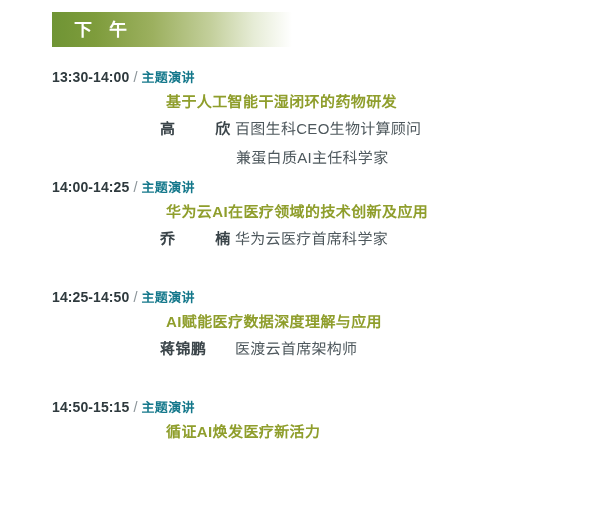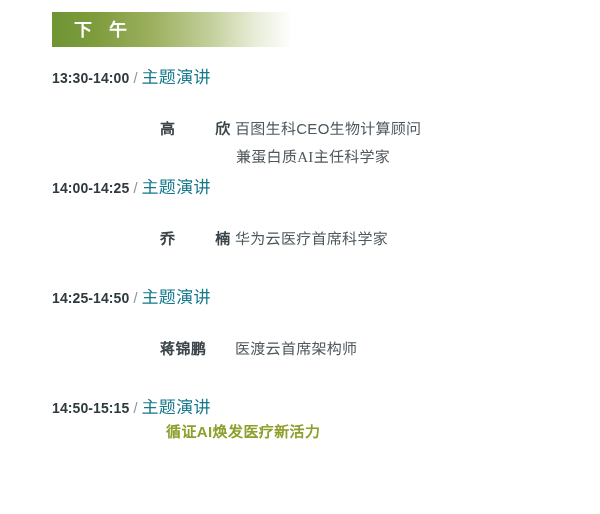--- a/index.html
+++ b/index.html
@@ -77,22 +77,22 @@
     color: #2f3a3e;
     letter-spacing: 0.1px;
   }
   .session-sep {
     font-size: 14.5px;
     font-weight: 400;
     color: #8b9499;
     padding: 0 4px;
   }
   .session-type {
-    font-size: 17px;
-    font-weight: 400;
+    font-size: 13px;
+    font-weight: 700;
     color: #14788b;
     letter-spacing: 0.4px;
   }
 
   .session-title {
     position: absolute;
     left: 166px;
     top: 31px;
     font-size: 15px;
     font-weight: 700;
@@ -131,58 +131,60 @@
   .speaker-org-line2 {
     position: absolute;
     left: 236px;
     top: 87px;
     font-size: 15px;
     font-weight: 400;
     color: #4e585d;
     letter-spacing: 0.3px;
     line-height: 1;
     white-space: nowrap;
-    font-family: Liberation Serif, serif;
   }
 </style>
 </head>
 <body>
 
 <div class="agenda-page">
 
   <div class="section-banner">
     <div class="section-banner-label">下 午</div>
   </div>
 
   <div class="sessions">
 
     <div class="session">
       <div class="session-header">
         <span class="session-time">13:30-14:00</span><span class="session-sep">/</span><span class="session-type">主题演讲</span>
       </div>
+      <div class="session-title">基于人工智能干湿闭环的药物研发</div>
       <div class="session-speaker-row">
         <span class="speaker-name spaced">高 欣</span><span class="speaker-org">百图生科CEO生物计算顾问</span>
       </div>
       <div class="speaker-org-line2">兼蛋白质AI主任科学家</div>
     </div>
 
     <div class="session">
       <div class="session-header">
         <span class="session-time">14:00-14:25</span><span class="session-sep">/</span><span class="session-type">主题演讲</span>
       </div>
+      <div class="session-title">华为云AI在医疗领域的技术创新及应用</div>
       <div class="session-speaker-row">
         <span class="speaker-name spaced">乔 楠</span><span class="speaker-org">华为云医疗首席科学家</span>
       </div>
 
     </div>
 
     <div class="session">
       <div class="session-header">
         <span class="session-time">14:25-14:50</span><span class="session-sep">/</span><span class="session-type">主题演讲</span>
       </div>
+      <div class="session-title">AI赋能医疗数据深度理解与应用</div>
       <div class="session-speaker-row">
         <span class="speaker-name">蒋锦鹏</span><span class="speaker-org">医渡云首席架构师</span>
       </div>
 
     </div>
 
     <div class="session">
       <div class="session-header">
         <span class="session-time">14:50-15:15</span><span class="session-sep">/</span><span class="session-type">主题演讲</span>
       </div>

